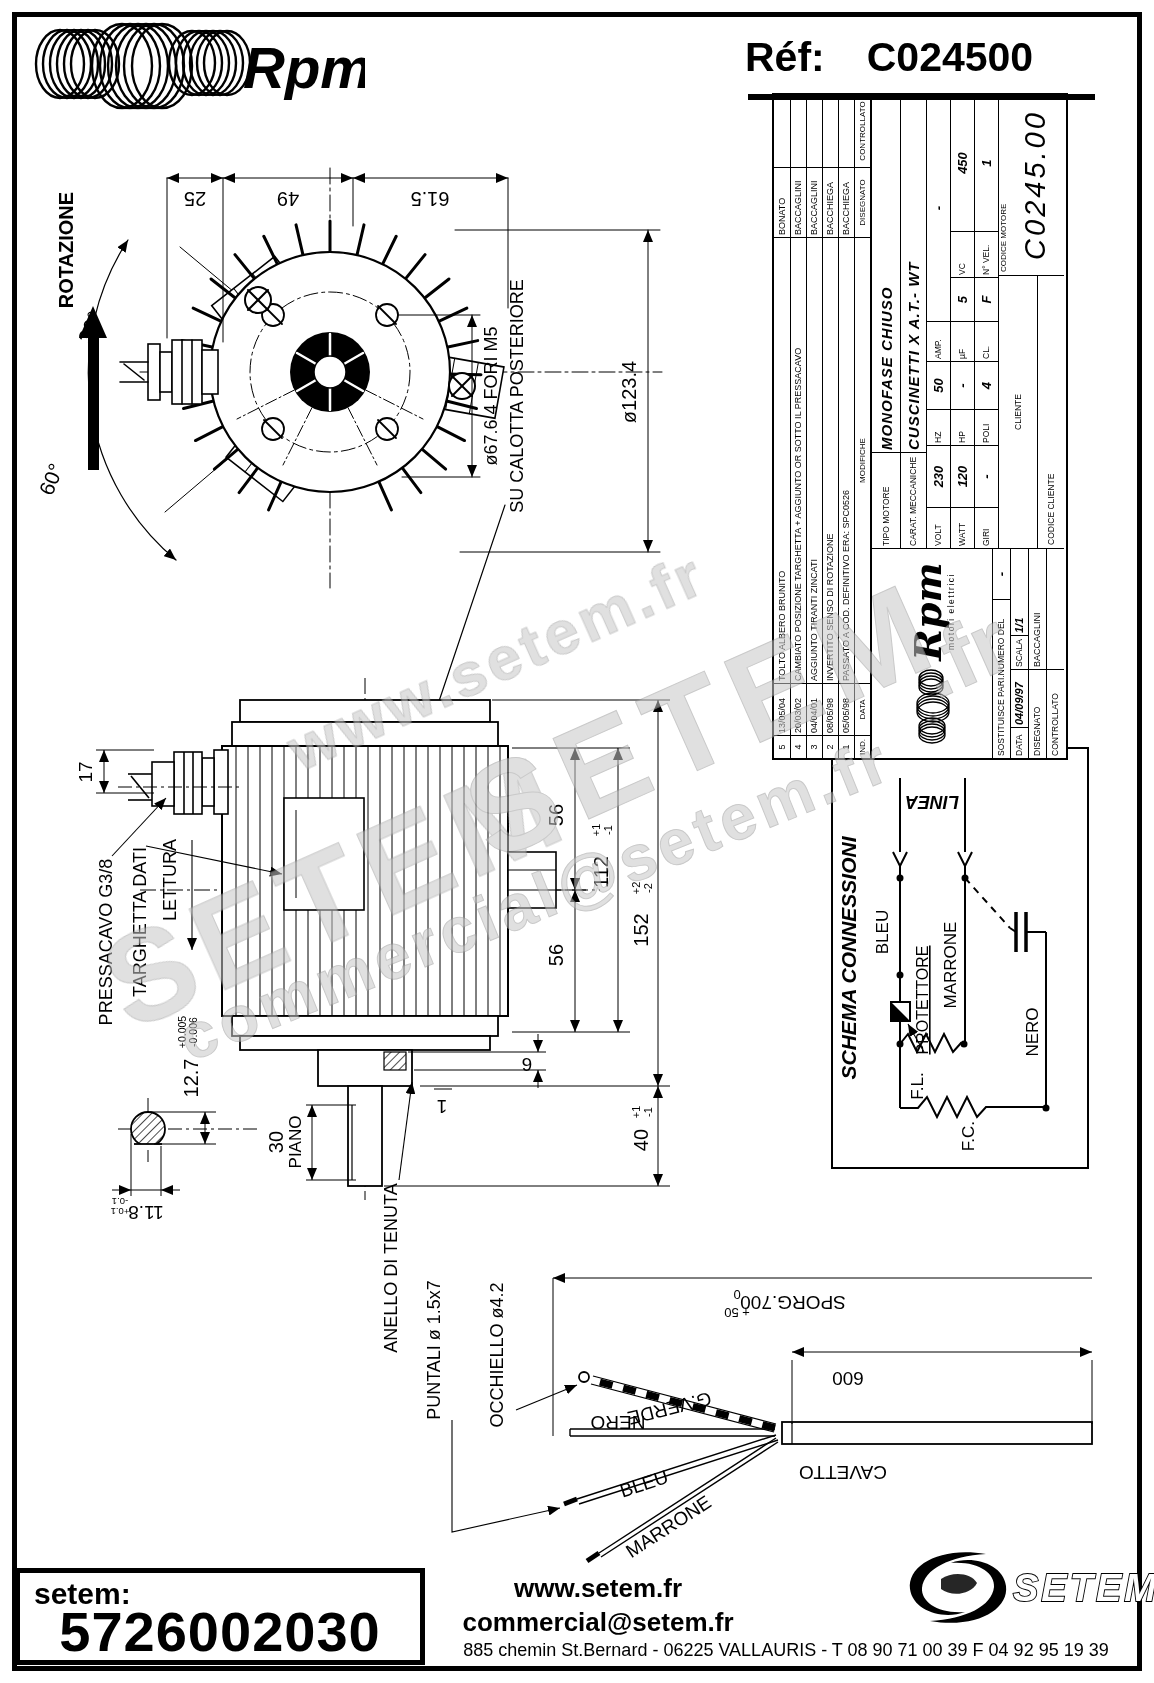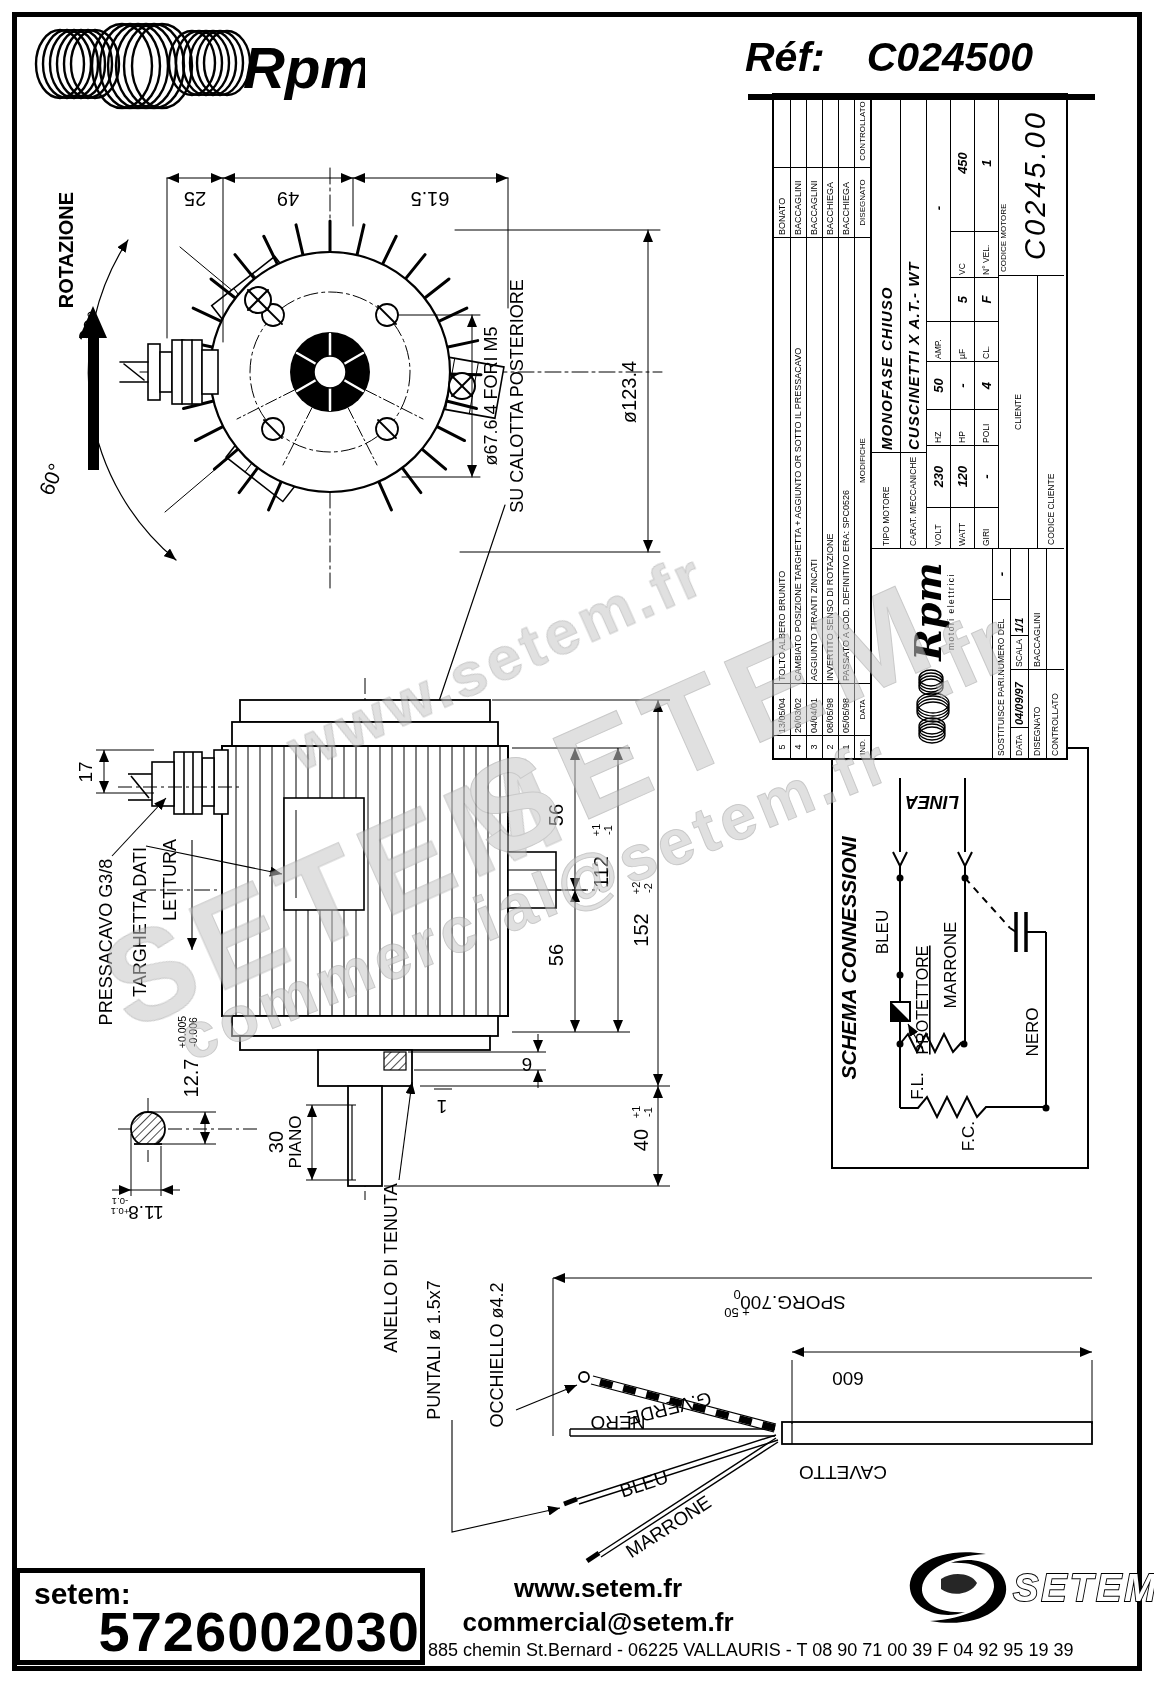--- a/index.html
+++ b/index.html
@@ -2,43 +2,43 @@
 <html><head>
 <meta charset="utf-8">
 <style>
   html,body{margin:0;padding:0;background:#eee;}
   .page{position:relative;width:1154px;height:1683px;background:#fff;overflow:hidden;
         font-family:"Liberation Sans",sans-serif;color:#000;}
   .frame{position:absolute;left:12px;top:12px;right:12px;bottom:12px;border:5px solid #000;z-index:1;}
   svg text{font-family:"Liberation Sans",sans-serif;}
   
   .brandlogo{position:absolute;left:30px;top:18px;z-index:20;}
-  .refline{position:absolute;left:745px;top:34px;z-index:20;font-style:italic;font-weight:bold;font-size:41px;}
+  .refline{position:absolute;left:745px;top:34px;z-index:20;font-weight:bold;font-size:41px;}
   .refline .v{margin-left:42px;}
   .refunder{position:absolute;left:748px;top:94px;width:347px;height:6px;background:#000;z-index:20;}
   
   .tblock{position:absolute;left:772px;top:760px;width:663px;height:292px;
           transform:rotate(-90deg);transform-origin:0 0;border:2px solid #000;
           background:#fff;z-index:10;font-size:9px;line-height:1;}
   .tb-abs{position:absolute;box-sizing:border-box;}
   .cell{box-sizing:border-box;border-left:1px solid #000;display:flex;align-items:center;padding:0 2px;overflow:hidden;white-space:nowrap;}
   .cell:first-child{border-left:none;}
   .row{display:flex;box-sizing:border-box;border-top:1px solid #000;}
   .row:first-child{border-top:none;}
   .lab{font-size:8.5px;}
   .val{font-style:italic;font-weight:bold;font-size:13px;}
   .bigval{font-style:italic;font-weight:bold;font-size:15px;letter-spacing:1px;}
   .cmval{font-style:italic;font-size:29px;letter-spacing:3px;}
   .ctr{justify-content:center;}
   
   .codebox{position:absolute;left:15px;top:1568px;width:410px;height:97px;border:5px solid #000;box-sizing:border-box;z-index:20;background:#fff;}
   .codebox .cl{position:absolute;left:14px;top:4px;font-weight:bold;font-size:30px;}
-  .codebox .cv{position:absolute;left:0;right:0;top:26px;text-align:right;font-weight:bold;font-size:56px;letter-spacing:1px;}
+  .codebox .cv{position:absolute;left:0;right:0;top:26px;text-align:center;font-weight:bold;font-size:56px;letter-spacing:1px;}
   .webmail{position:absolute;left:448px;top:1572px;width:300px;text-align:center;font-weight:bold;font-size:26px;line-height:1.3;z-index:20;}
-  .address{position:absolute;left:428px;top:1640px;width:716px;text-align:left;font-size:18px;white-space:nowrap;z-index:20;}
+  .address{position:absolute;left:428px;top:1640px;width:716px;text-align:center;font-size:18px;white-space:nowrap;z-index:20;}
   .setemlogo{position:absolute;left:905px;top:1545px;z-index:20;}
   .drawsvg{position:absolute;left:0;top:0;z-index:5;}
   .wmsvg{position:absolute;left:0;top:0;z-index:30;pointer-events:none;}
 </style>
 </head>
 <body>
 
 <div class="page">
   <div class="frame"></div>
 

